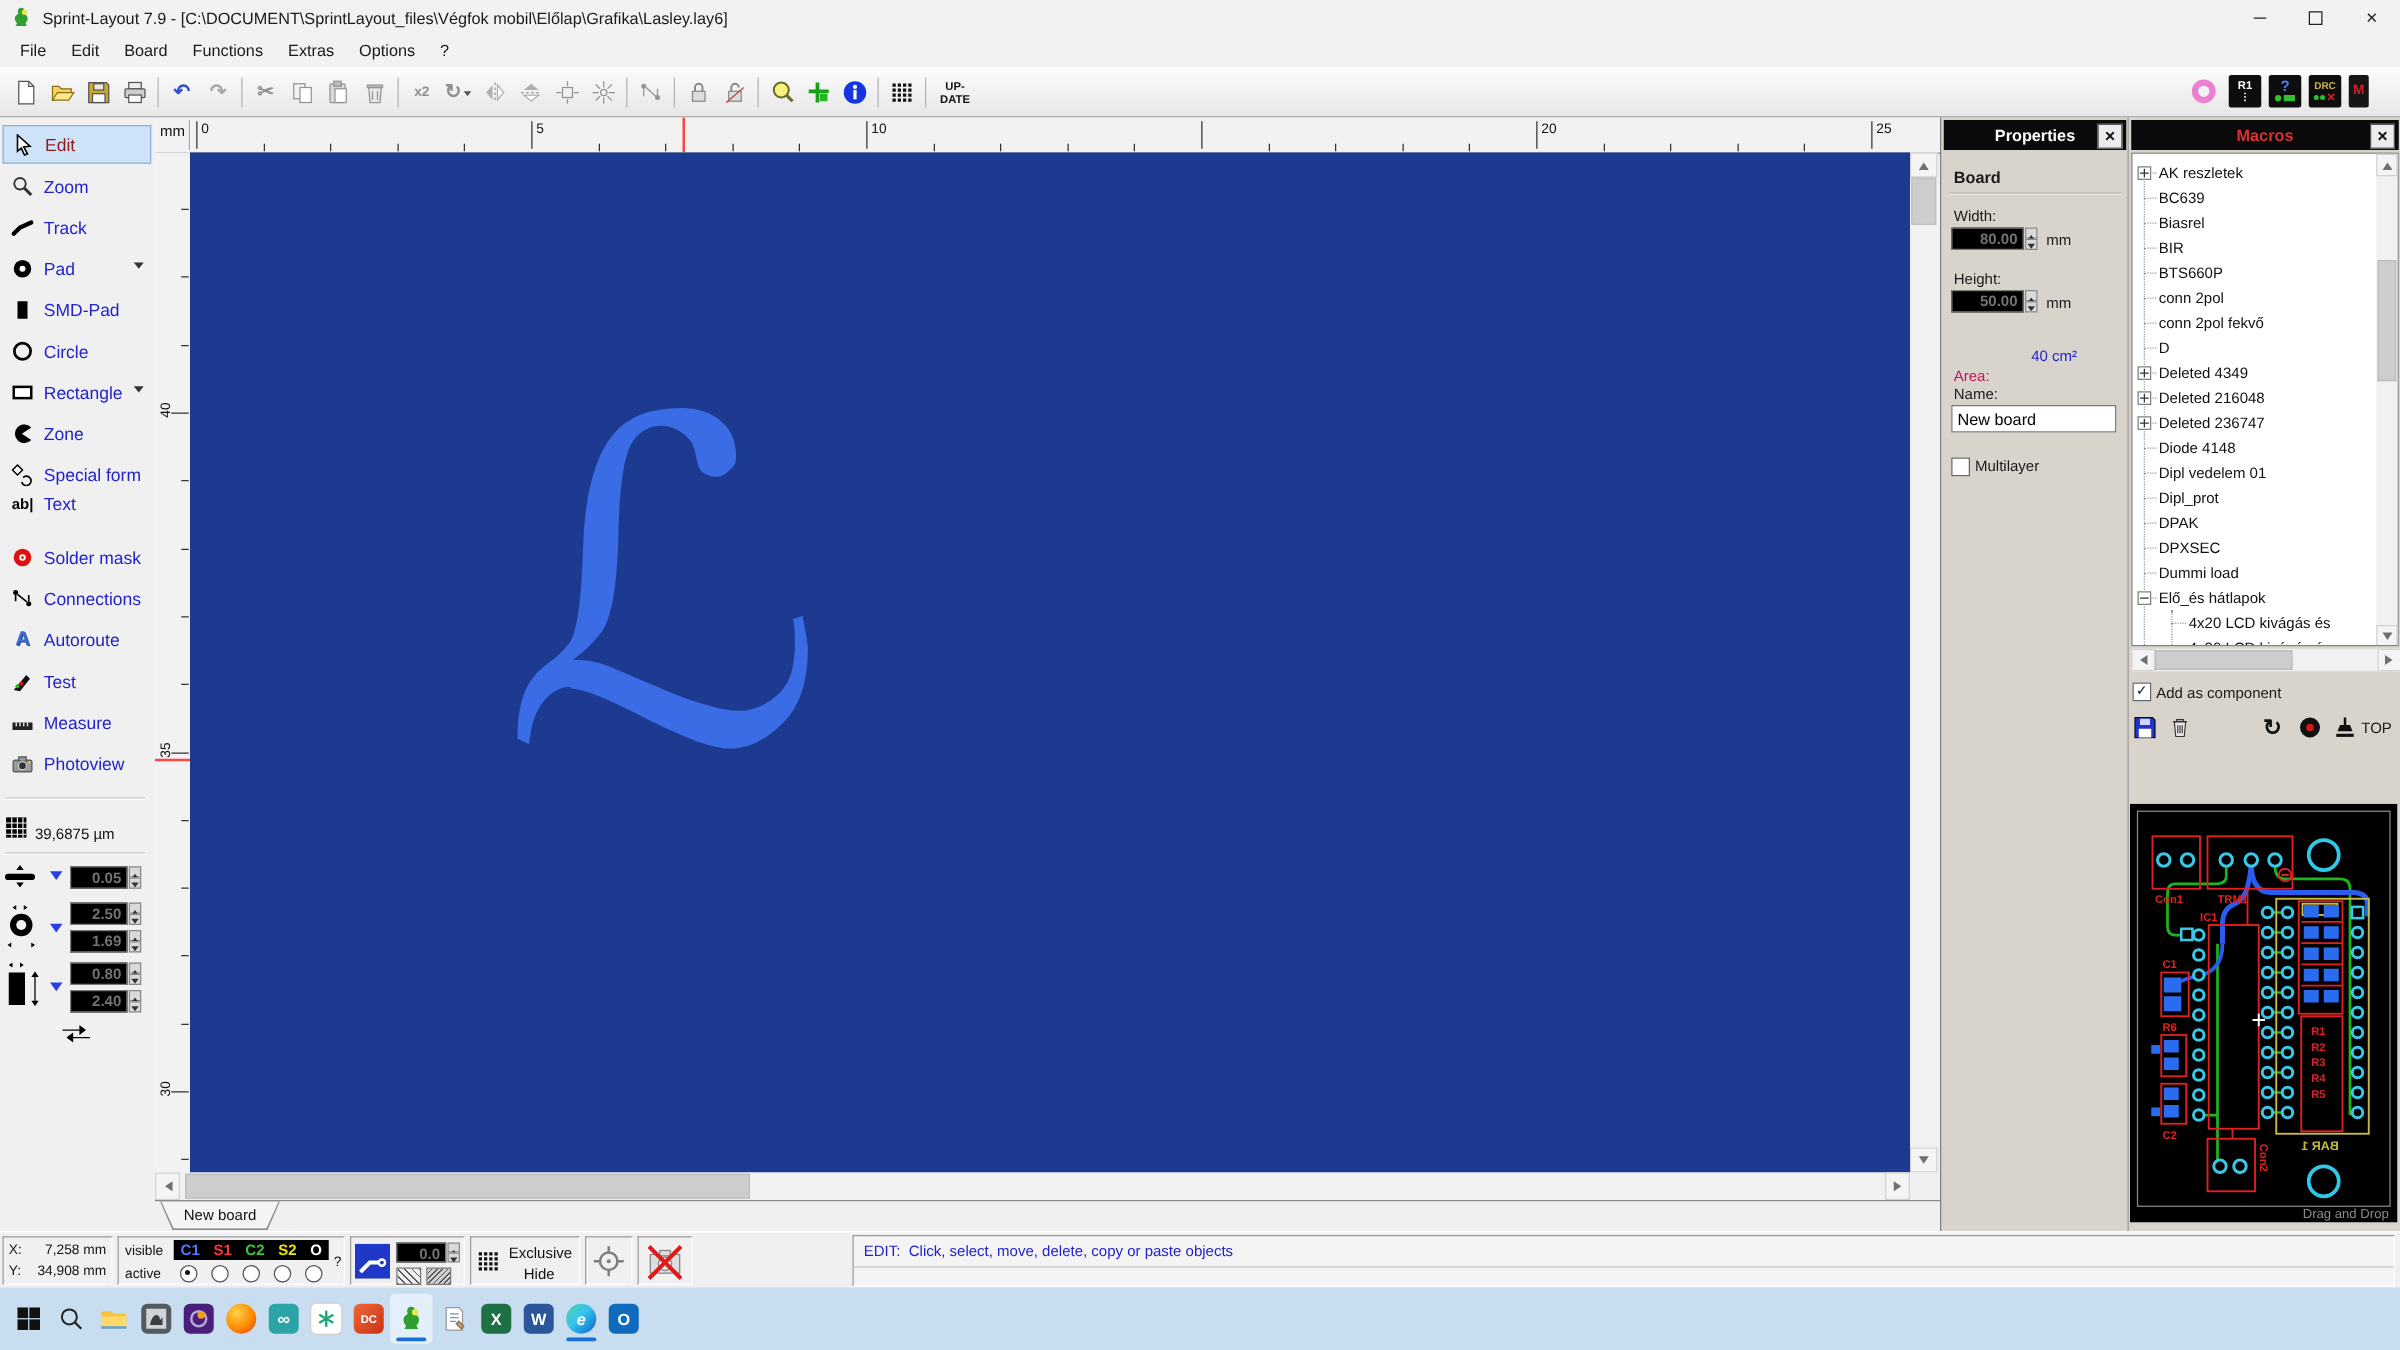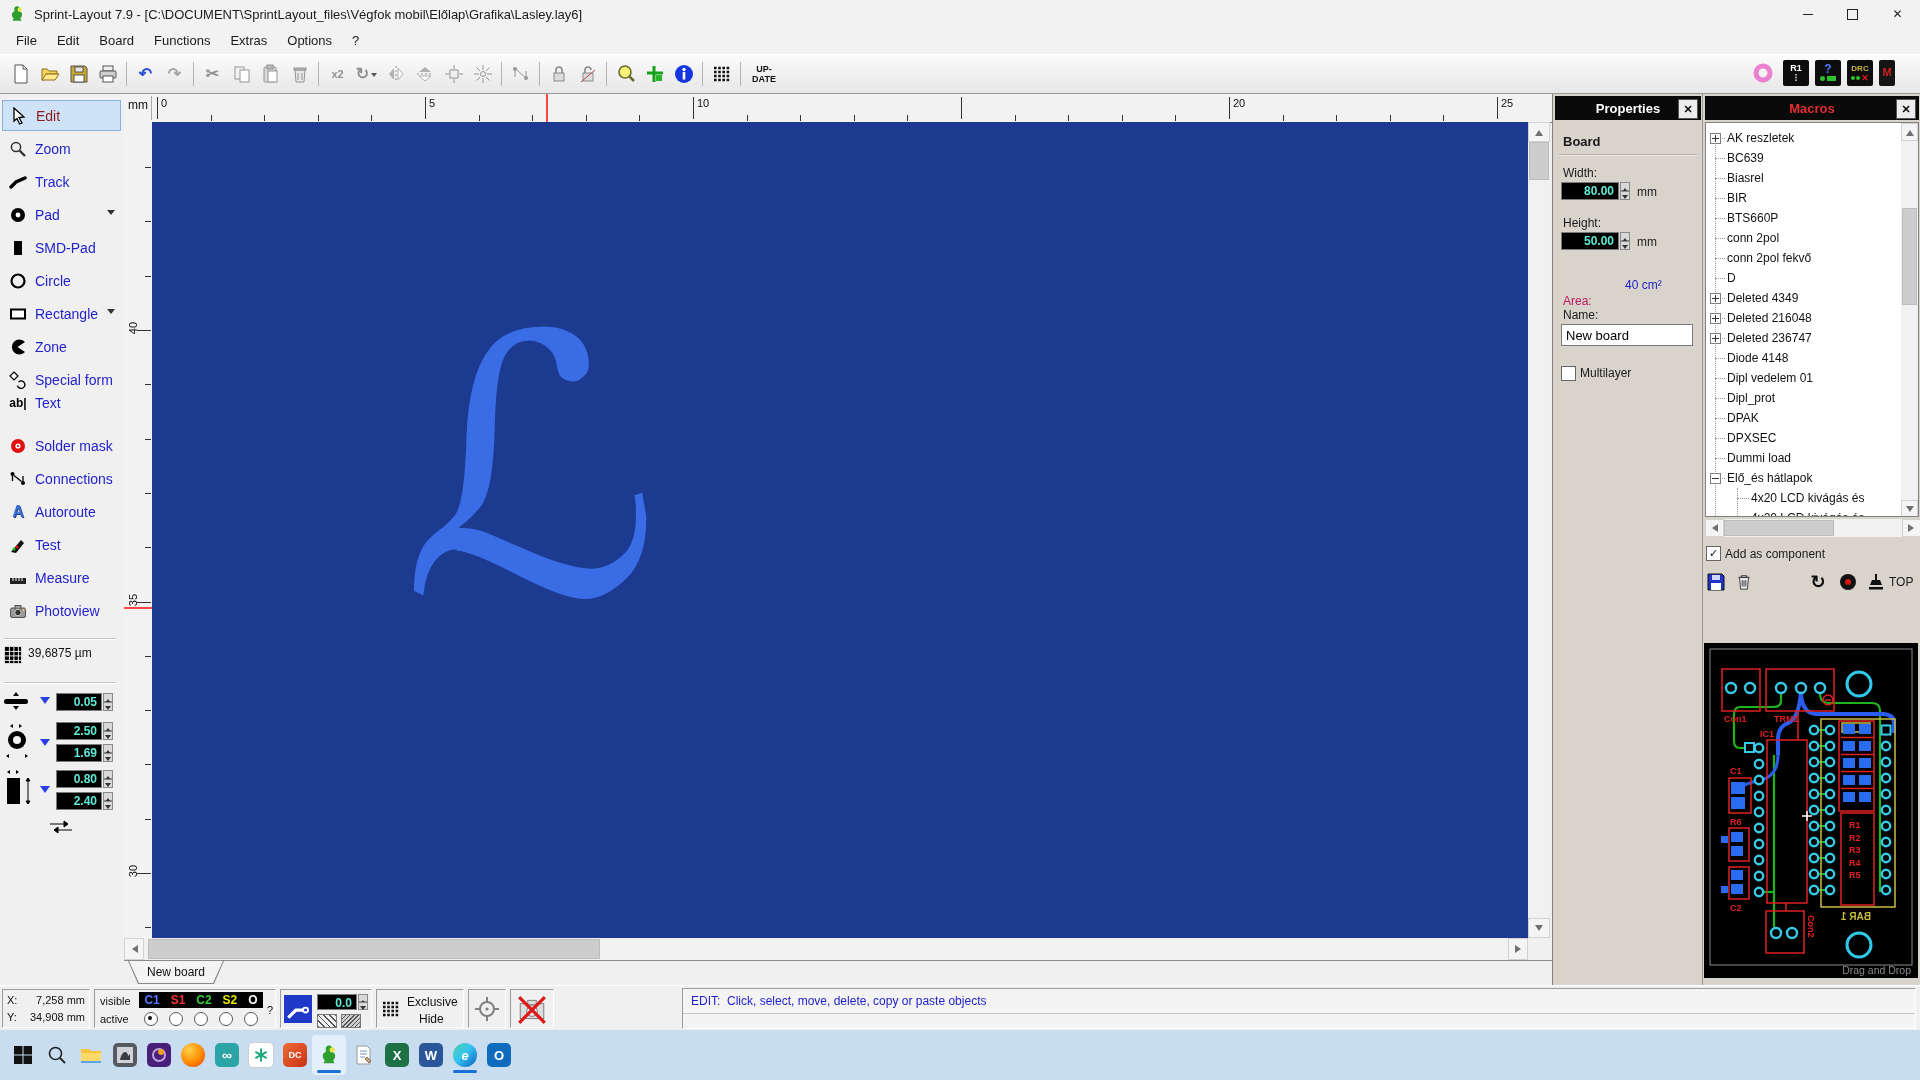--- a/index.html
+++ b/index.html
@@ -26,21 +26,21 @@
   #tb-right{position:absolute;left:1748px;top:58px;display:flex;gap:6px;align-items:center;}
   .blackchip{width:26px;height:26px;background:#0d0d0d;border-radius:2px;color:#fff;display:flex;flex-direction:column;align-items:center;justify-content:center;font-size:9px;font-weight:bold;line-height:9px;}
   
   #toolpanel{left:0;top:94px;width:124px;height:891px;background:#f0f0f0;border-right:1px solid #b8b8b8;}
   .tool-row{position:absolute;left:2px;width:119px;height:31px;display:flex;align-items:center;gap:7px;padding-left:6px;box-sizing:border-box;font-size:14px;color:#2222cc;}
   .tool-row.sel{background:#cfe3f8;border:1px solid #8ab0dc;color:#8b1d1d;}
   .tool-ic{width:20px;height:18px;display:flex;align-items:center;justify-content:center;flex:none;}
   .tool-ic svg{width:18px;height:18px;}
   .tool-arrow{margin-left:auto;margin-right:6px;width:0;height:0;border:4px solid transparent;border-top:5px solid #333;}
   .lp-sep{position:absolute;left:4px;width:112px;border-top:1px solid #c2c2c2;border-bottom:1px solid #fff;}
-  .bfield{background:#000;color:#5eead4;font-weight:bold;font-size:12px;text-align:right;padding:1px 4px;border:1px solid #7a7a7a;box-sizing:border-box;line-height:14px;}
+  .bfield{background:#000;color:#737373;font-weight:bold;font-size:12px;text-align:right;padding:1px 4px;border:1px solid #7a7a7a;box-sizing:border-box;line-height:14px;}
   .spin{position:absolute;width:10px;height:18px;display:flex;flex-direction:column;}
   .spin i{flex:1;border:1px solid #8a8a8a;background:#d9d9d9;position:relative;}
   .spin i.u::after{content:"";position:absolute;left:1px;top:2px;border:3px solid transparent;border-bottom:4px solid #333;}
   .spin i.d::after{content:"";position:absolute;left:1px;top:3px;border:3px solid transparent;border-top:4px solid #333;}
   .bdown{width:0;height:0;border:5px solid transparent;border-top:7px solid #2a3ee8;}
   
   #ruler-h{left:124px;top:94px;width:1428px;height:28px;background:#f2f2f2;border-bottom:1px solid #808080;overflow:hidden;}
   #ruler-v{left:124px;top:122px;width:28px;height:816px;background:#f2f2f2;border-right:1px solid #808080;overflow:hidden;}
   .rh-minor{position:absolute;bottom:1px;width:1px;height:6px;background:#333;}
   .rh-major{position:absolute;top:3px;width:1px;height:22px;background:#333;}
@@ -308,21 +308,21 @@
         </span>
     </div>
     <div class="blackchip" style="width:16px;height:26px;background:#151515">
       <span style="color:#d02020;font-size:11px">M</span>
     </div>
   </div>
 
   <div id="toolpanel" class="abs">
     <div class="lp-sep" style="top:544px"></div>
 
-    <div style="position:absolute;left:4px;top:552px;width:116px;height:28px;display:flex;align-items:flex-start;gap:6px">
+    <div style="position:absolute;left:4px;top:552px;width:116px;height:28px;display:flex;align-items:flex-end;gap:6px">
       <span><svg width="18" height="18" viewBox="0 0 20 20">
             <rect x="1" y="1" width="18" height="18" fill="#000"></rect>
             <path d="M1 6h18M1 11h18M1 16h18M6 1v18M11 1v18M16 1v18" stroke="#fff" stroke-width="1"></path>
           </svg></span>
       <span style="font-size:12px;color:#111">39,6875 µm</span>
     </div>
     <div class="lp-sep" style="top:588px"></div>
 
     <div style="position:absolute;left:2px;top:598px">
       <svg width="32" height="18" viewBox="0 0 32 18">

